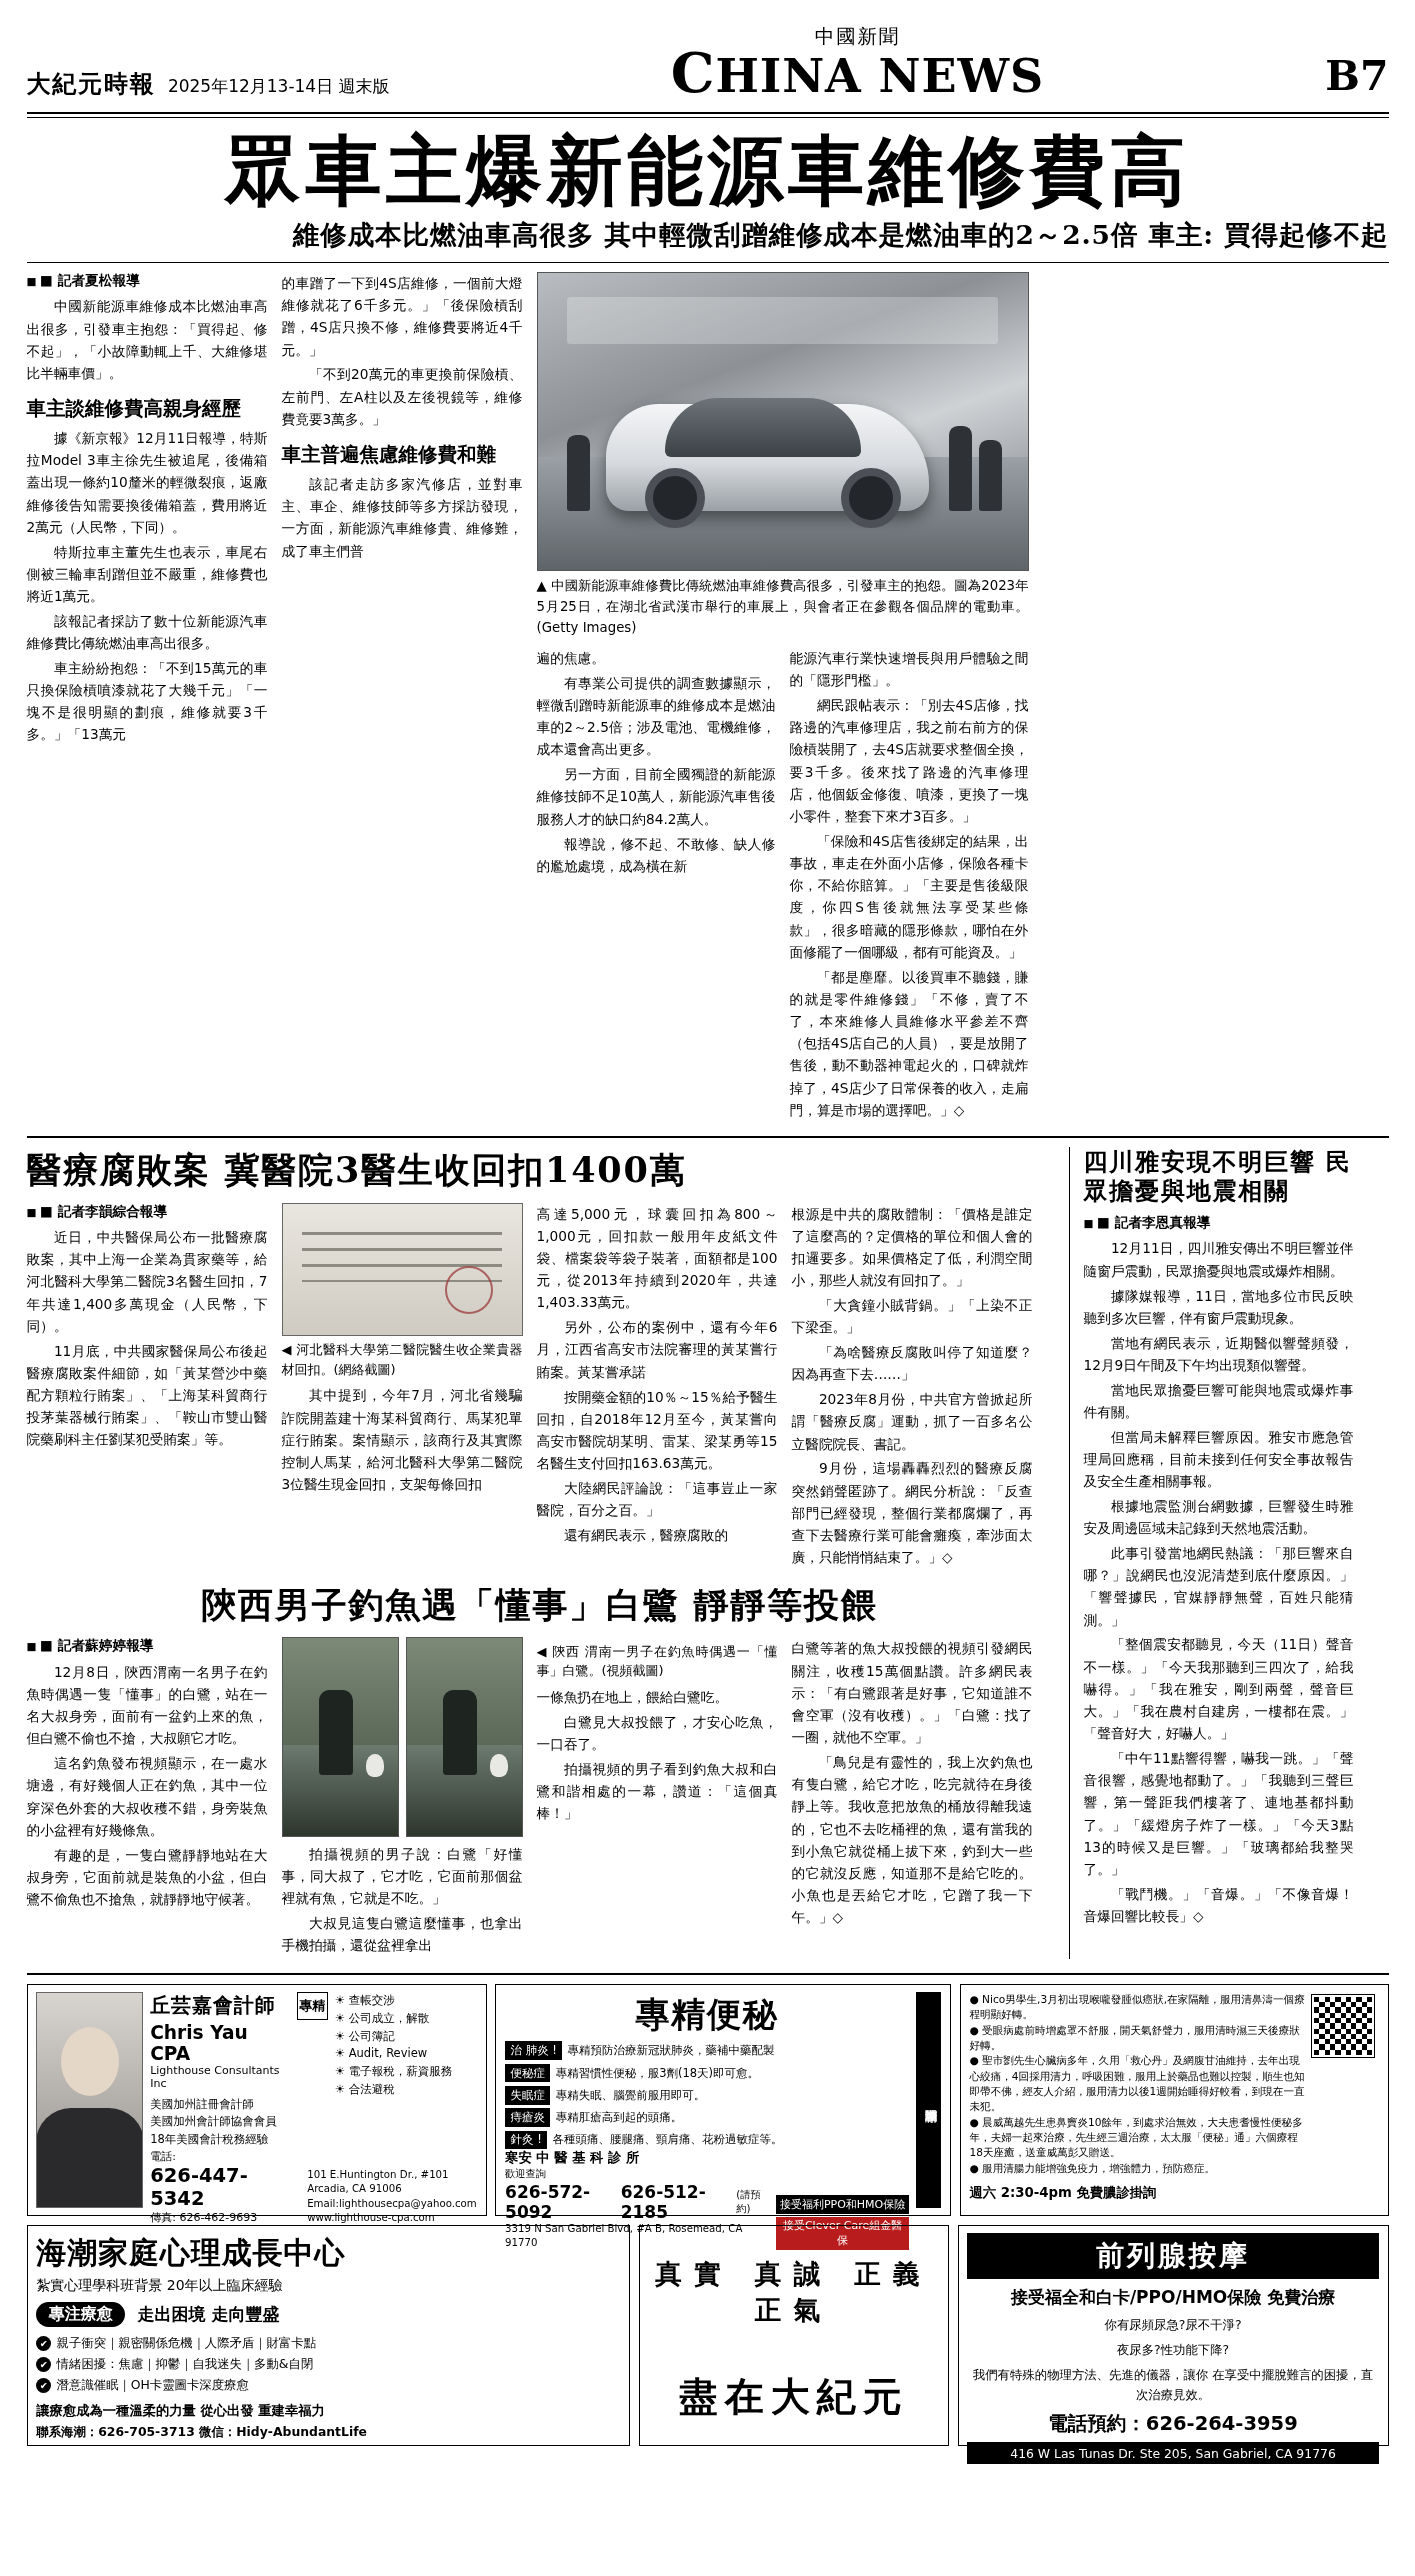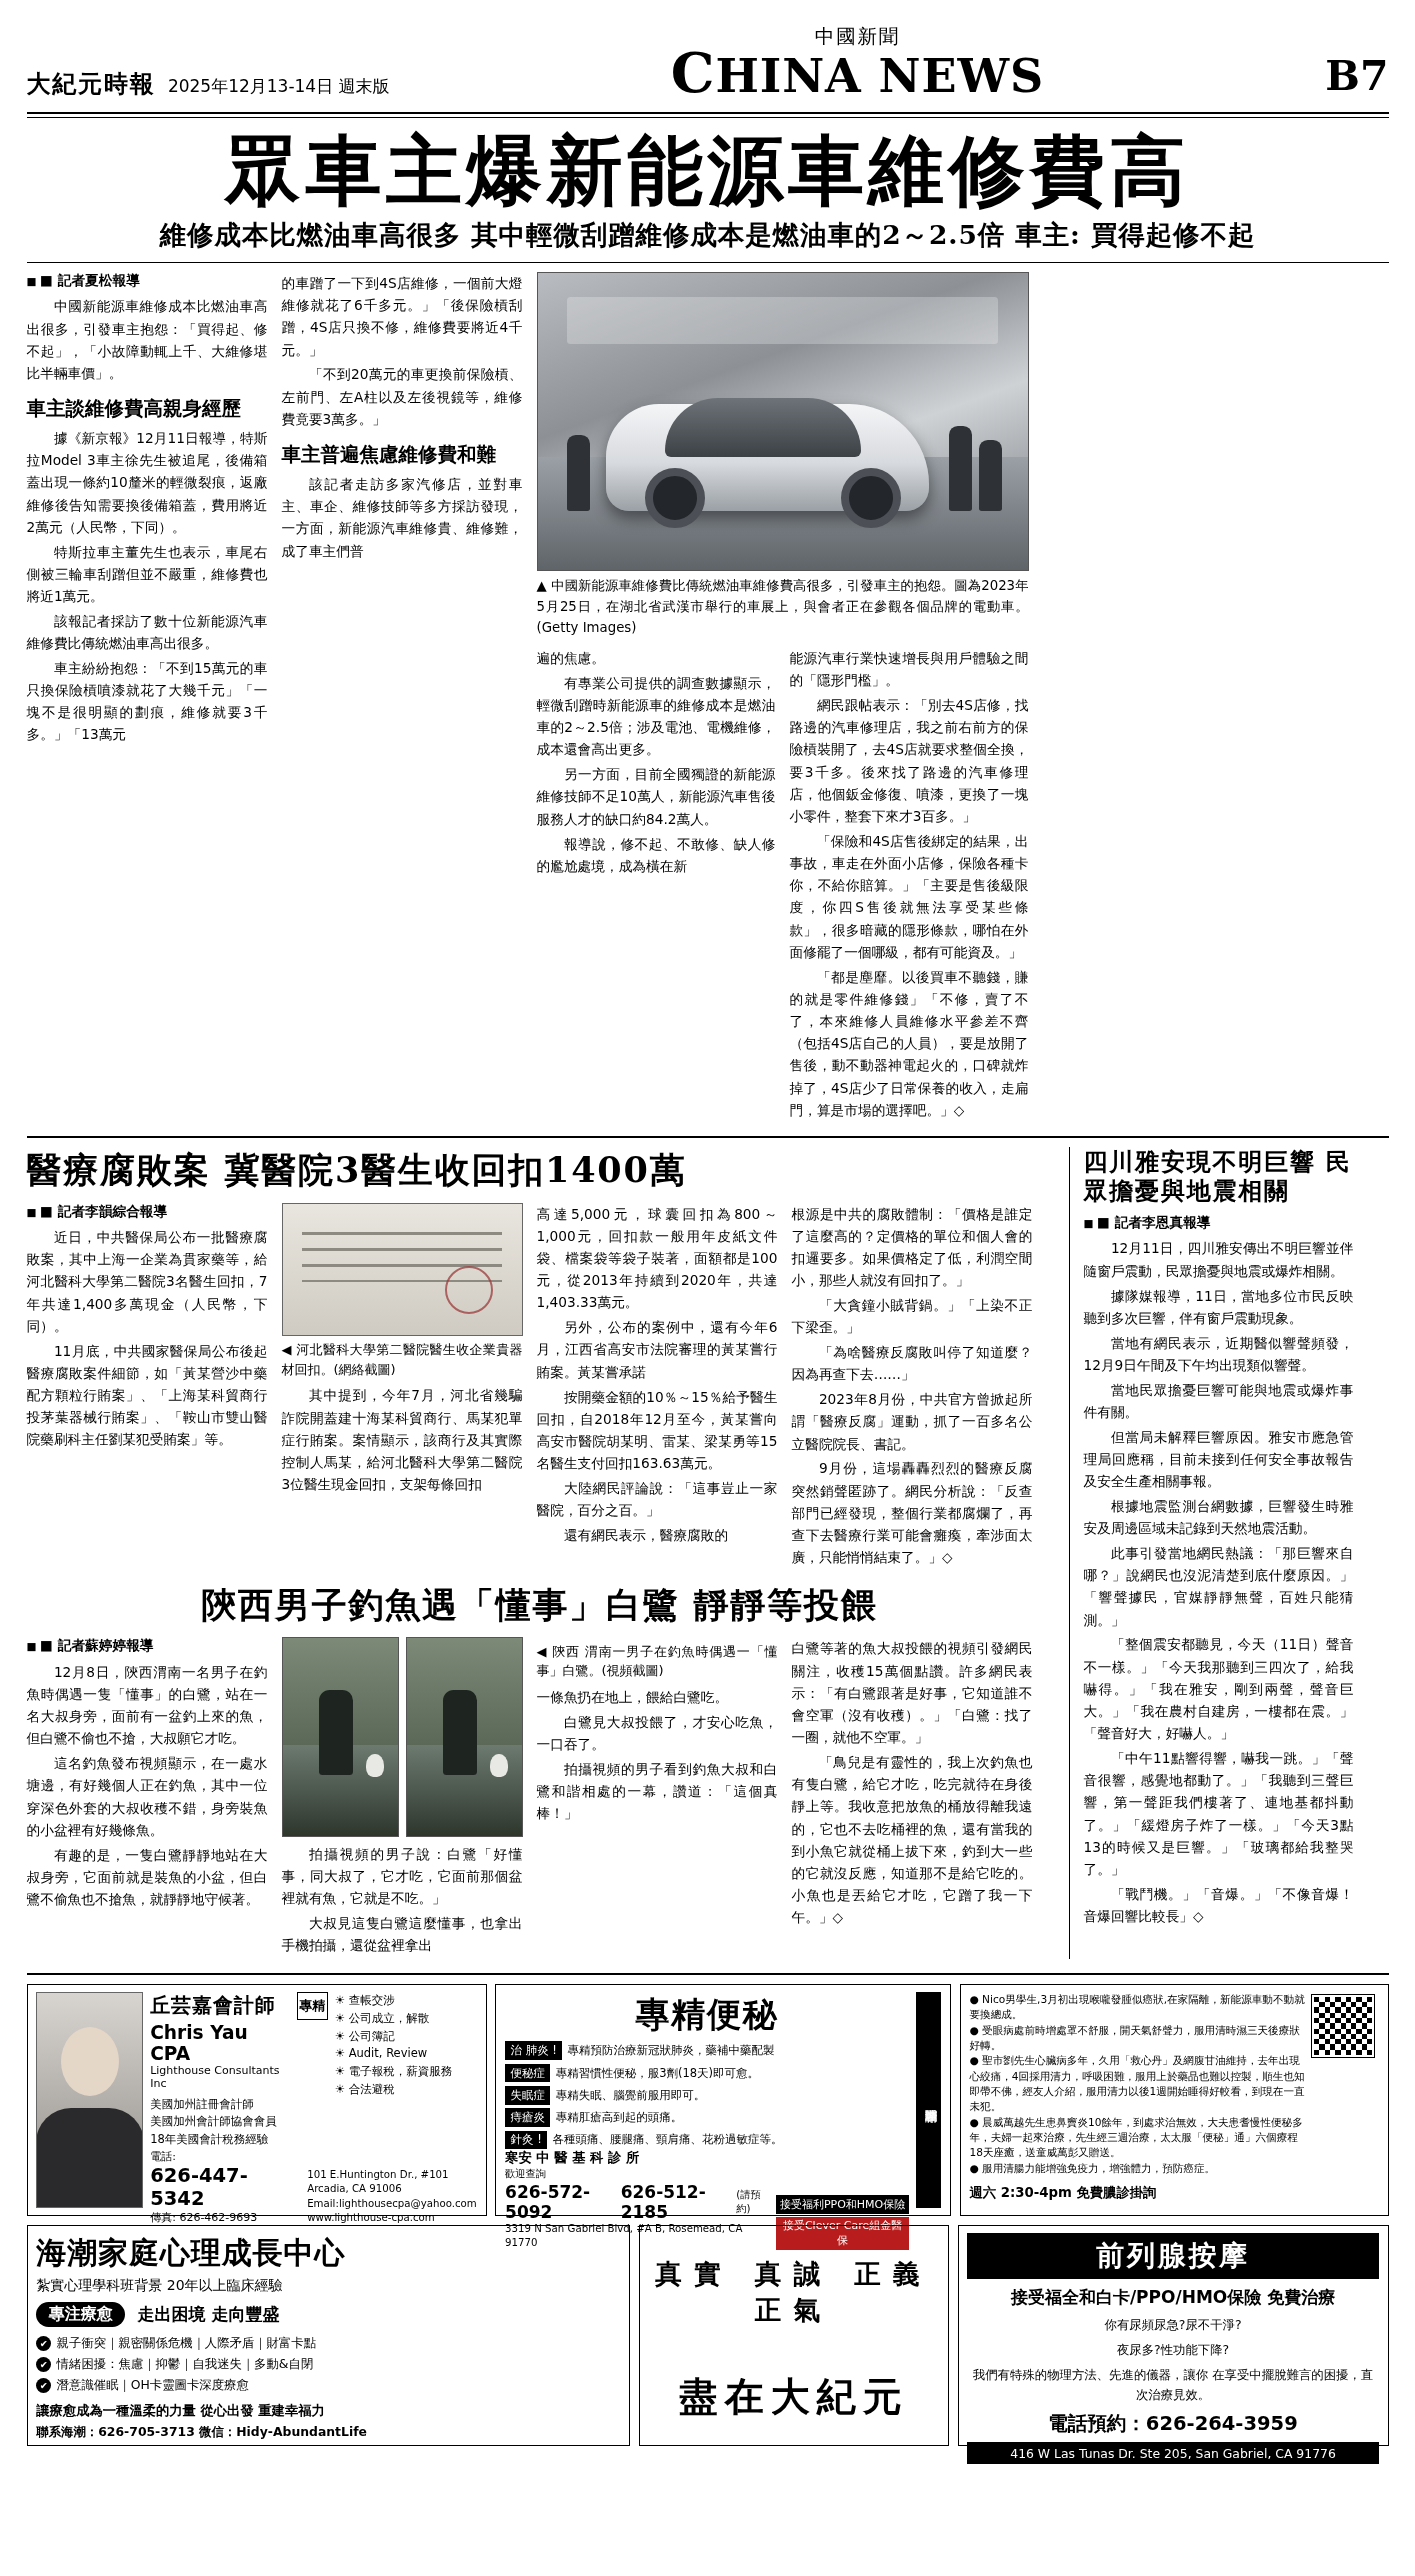--- a/index.html
+++ b/index.html
@@ -33,21 +33,21 @@
     letter-spacing:4.4px;
     text-align:center;
     line-height:1.08;
     margin:12.4px 0 5.3px;
   }
   .subhead {
     font-family:"DejaVu Serif", serif;
     font-weight:bold;
     font-size:26.5px;
     letter-spacing:0.9px;
-    text-align:center;
+    text-align:right;
     margin:5.3px 0 8.8px;
   }
   .hr2 { border-top:1.8px solid #000; margin:5.3px 0 8.8px; }
 
   
   .byline { font-size:13.7px; font-weight:bold; margin-bottom:5.3px; }
   .byline:before { content:"■"; font-size:10.6px; margin-right:3.5px; }
   .sec-title { font-family:"DejaVu Serif", serif; font-weight:bold; font-size:19.5px; margin:10.6px 0 5.3px; }
   p.t { font-size:13.7px; line-height:1.62; text-align:justify; margin:0 0 2.7px; text-indent:2em; }
   p.t.noind { text-indent:0; }
@@ -401,21 +401,21 @@
             </div>
           </div>
         </div>
         <div style="width:25px; background:#000; color:#fff; font-size:12.4px; writing-mode:vertical-rl; text-align:center; padding:5.3px 1.8px;">專精中醫調理</div>
       </div>
     </div>
 
     <div class="ad ad-right">
       <div style="display:flex; height:100%;">
         <div style="flex:1">
-          <div>● Nico男學生,3月初出現喉嚨發腫似癌狀,在家隔離，新能源車動不動就要換總成。</div>
+          <div>● Nico男學生,3月初出現喉嚨發腫似癌狀,在家隔離，服用清鼻濤一個療程明顯好轉。</div>
           <div>● 受眼病處前時增處罩不舒服，開天氣舒聲力，服用清時濕三天後療狀好轉。</div>
           <div>● 聖市劉先生心臟病多年，久用「救心丹」及網腹甘油維持，去年出現心絞痛，4回採用清力，呼吸困難，服用上於藥品也難以控製，順生也知即帶不佛，經友人介紹，服用清力以後1週開始睡得好較看，到現在一直未犯。</div>
           <div>● 晨威萬越先生患鼻竇炎10餘年，到處求治無效，大夫患耆慢性便秘多年，夫婦一起來治療，先生經三週治療，太太服「便秘」通」六個療程18天座癒，送童威萬彭又贈送。</div>
           <div>● 服用清腸力能增強免疫力，增強體力，預防癌症。</div>
           <div style="margin-top:7px; font-size:13.3px; font-weight:bold;">週六 2:30-4pm 免費膿診掛詢</div>
         </div>
         <div style="width:71px; display:flex; align-items:flex-start; justify-content:center; padding-top:3.5px;">
           <div class="qr"></div>
         </div>
       </div>

